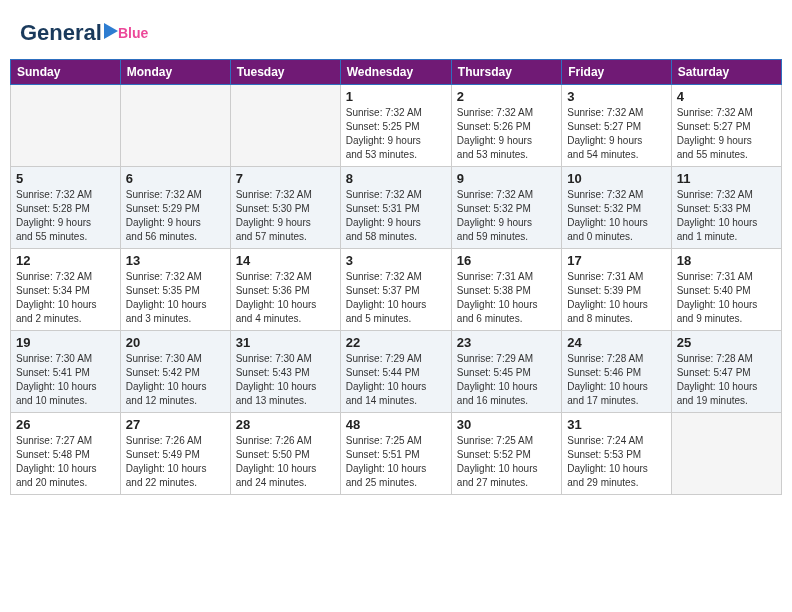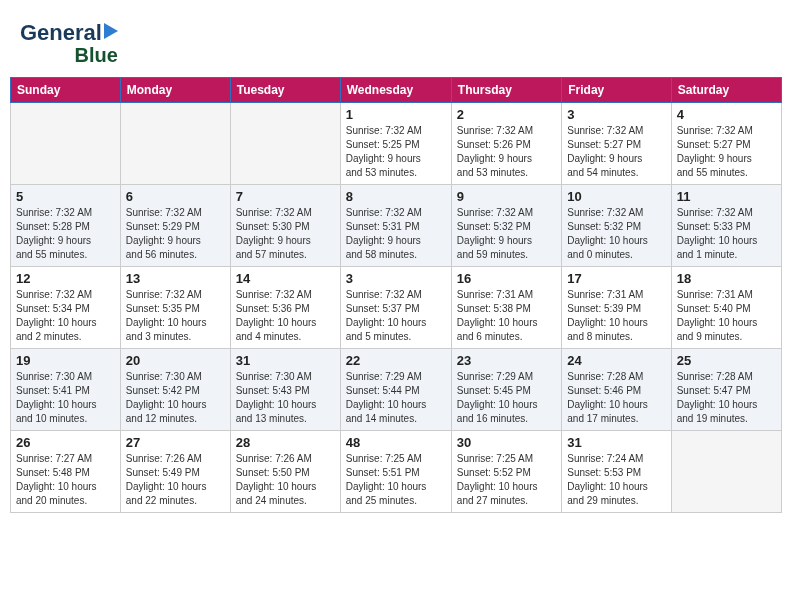--- a/index.html
+++ b/index.html
@@ -11,22 +11,22 @@
       padding: 10px;
     }
     .header {
       display: flex;
       justify-content: space-between;
       align-items: flex-start;
       padding: 10px 10px 5px 10px;
     }
     .logo {
       display: flex;
-      flex-direction: column;
-      align-items: flex-end;
+      flex-direction: row;
+      align-items: center;
     }
     .logo-arrow {
       display: inline-block;
       width: 0;
       height: 0;
       border-top: 8px solid transparent;
       border-bottom: 8px solid transparent;
       border-left: 14px solid #2e7dd1;
       margin-left: 2px;
       vertical-align: middle;
@@ -45,21 +45,21 @@
     .location {
       font-size: 15px;
       color: #444;
     }
     .calendar {
       width: 100%;
       border-collapse: collapse;
       margin-top: 8px;
     }
     .calendar th {
-      background: #be185d;
+      background: #701a75;
       color: #fff;
       font-size: 12px;
       font-weight: bold;
       padding: 5px 6px;
       text-align: left;
       border: 1px solid #2e6fbf;
     }
     .calendar td {
       border: 1px solid #ccc;
       vertical-align: top;
@@ -89,21 +89,21 @@
   </style>
 </head>
 <body>
 
 <div class="header">
   <div class="logo">
     <div style="display:flex;align-items:center;">
       <span style="font-size:22px;font-weight:bold;color:#1a3a5c;">General</span>
       <span class="logo-arrow"></span>
     </div>
-    <span style="font-size:20px;font-weight:bold;color:#14532d;line-height:0.9;margin-left:26px;">Blue</span>
+    <span style="font-size:14px;font-weight:bold;color:#ec4899;line-height:0.9;">Blue</span>
   </div>
   <div class="title-area">
     <div class="month-title"></div>
     <div class="location"></div>
   </div>
 </div>
 
 <table class="calendar">
   <thead>
     <tr>

